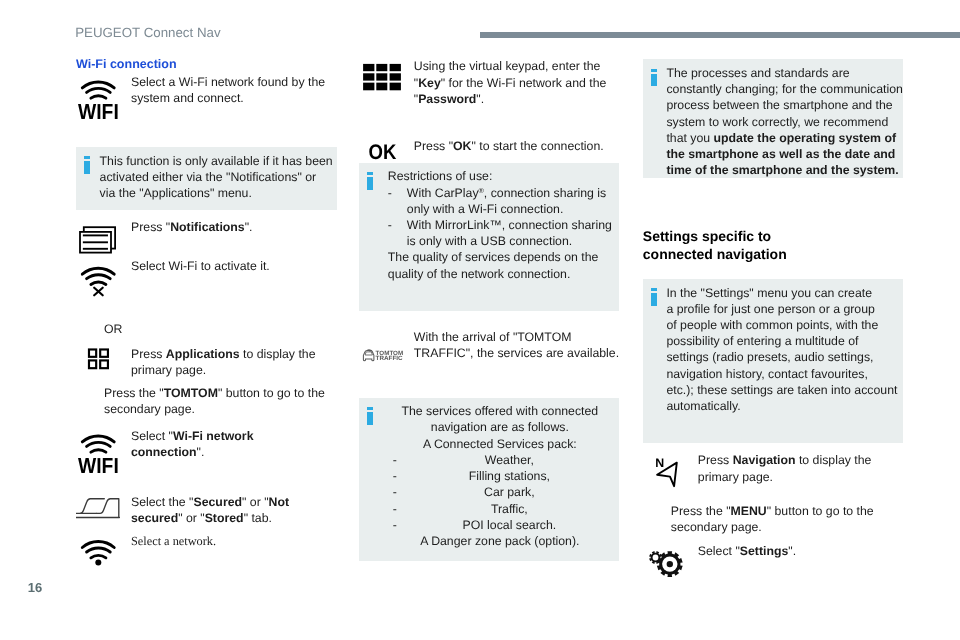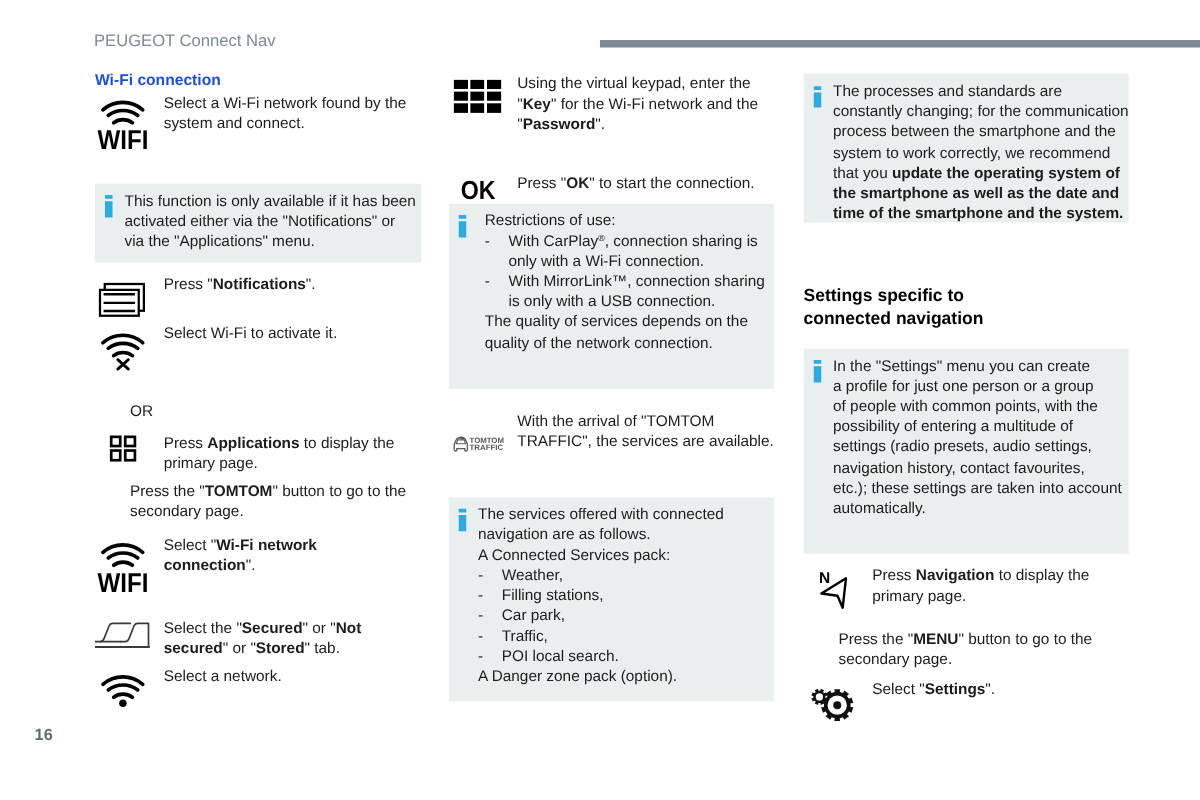--- a/index.html
+++ b/index.html
@@ -188,21 +188,21 @@
             <path d="M-0.1 19.3 H4.3 C6.0 19.3, 6.7 18.2, 7.4 16.5 L10.8 7.8 C11.6 5.5, 12.5 4.7, 14.3 4.7 H28.3"></path>
             <path d="M20.3 19.3 H24.3 C26.0 19.3, 26.7 18.2, 27.4 16.5 L30.8 7.8 C31.6 5.5, 32.5 4.7, 34.3 4.7 H42.8 V22.8"></path>
             <path d="M20.3 19.3 H4.3"></path>
             <path d="M-0.2 23.5 H43.3" stroke-width="1.6"></path>
           </g>
         </svg>
       </div>
       <div class="txt">Select the "<b>Secured</b>" or "<b>Not<br>secured</b>" or "<b>Stored</b>" tab.</div>
     </div>
 
-    <div class="row" style="top:477.9px;">
+    <div class="row" style="top:477.9px;font-family:Liberation Serif, serif;">
       <div class="ico">
         <svg width="46" height="40" viewBox="0 0 46 40" style="left:0px;top:0px;">
           <g fill="none" stroke="#000" stroke-linecap="round" stroke-width="2.9">
             <path d="M6.3 14.5 A24.3 24.3 0 0 1 38.2 14.5"></path>
             <path d="M10.6 19.0 A19.5 19.5 0 0 1 34.2 19.0"></path>
             <path d="M14.9 24.8 A12.7 12.7 0 0 1 29.9 24.8"></path>
           </g>
           <circle cx="22.3" cy="29.5" r="3.0" fill="#000"></circle>
         </svg>
       </div>
@@ -258,21 +258,21 @@
             <path d="M6.1 26.0 L7.1 22.9 L12.4 22.9 L13.4 26.0 Z" fill="none" stroke="#5a5a5a" stroke-width="0.85"></path>
             <path d="M7.8 20.9 C9.8 19.7, 12.2 20.3, 13.5 22.2 L10.6 22.6 Z" fill="#5a5a5a"></path>
           </g>
           <text x="16.6" y="25.6" textLength="27.6" lengthAdjust="spacingAndGlyphs" font-family="Liberation Sans, sans-serif" font-size="6.2" font-weight="bold" fill="#595959">TOMTOM</text>
           <text x="16.6" y="30.9" textLength="27.0" lengthAdjust="spacingAndGlyphs" font-family="Liberation Sans, sans-serif" font-size="6.2" font-weight="bold" fill="#595959">TRAFFIC</text>
         </svg>
       </div>
       <div class="txt">With the arrival of "TOMTOM<br>TRAFFIC", the services are available.</div>
     </div>
 
-    <div class="note" style="top:342.6px;height:163.4px;">
+    <div class="note" style="top:342.6px;height:163.4px;text-align:center;">
       <div class="ibar">
           <span class="iglyph">
             <i></i>
             <s></s>
           </span>
         </div>
       <div class="icontent">The services offered with connected<br>navigation are as follows.<br>A Connected Services pack:<br><span class="d">-</span><span class="li">Weather,</span><br><span class="d">-</span><span class="li">Filling stations,</span><br><span class="d">-</span><span class="li">Car park,</span><br><span class="d">-</span><span class="li">Traffic,</span><br><span class="d">-</span><span class="li">POI local search.</span><br>A Danger zone pack (option).</div>
     </div>
   </div>
 

